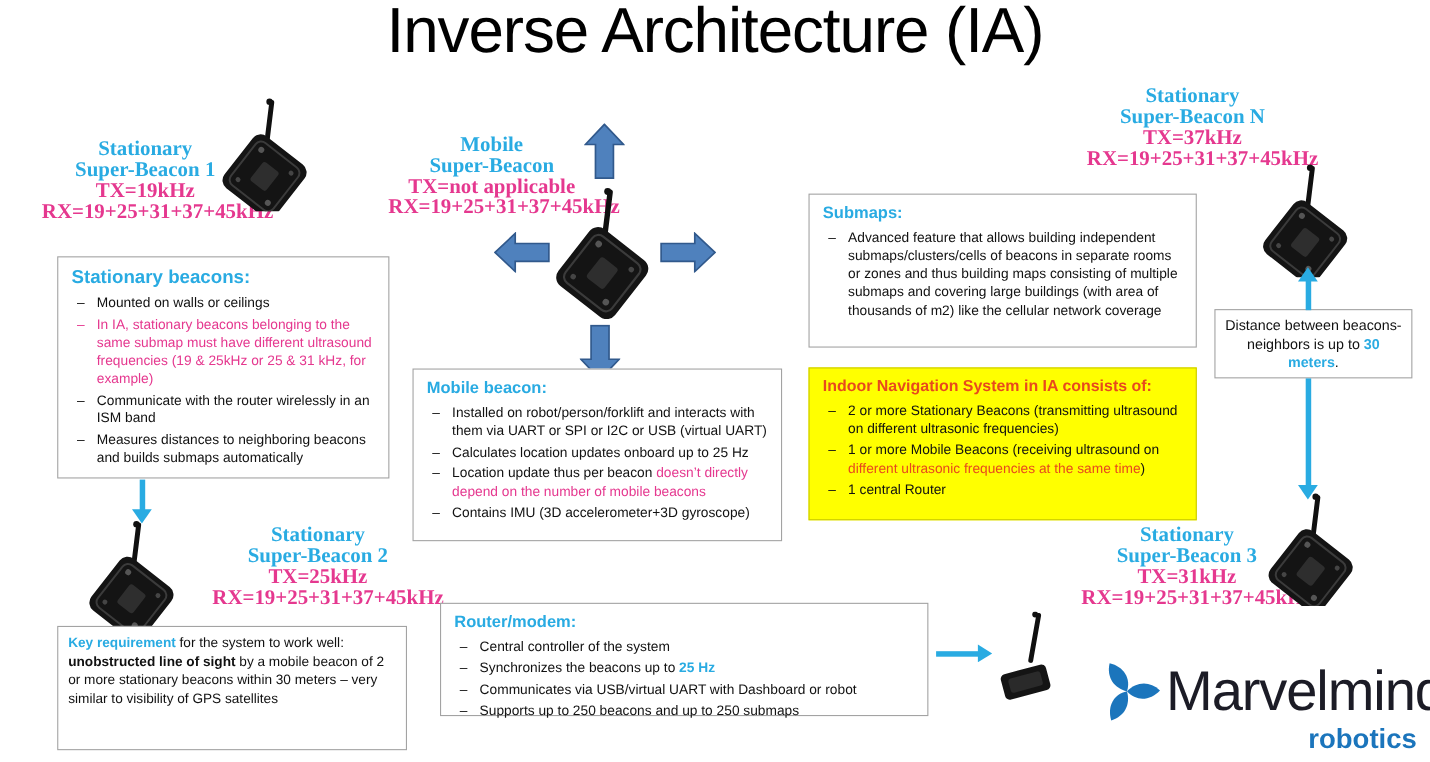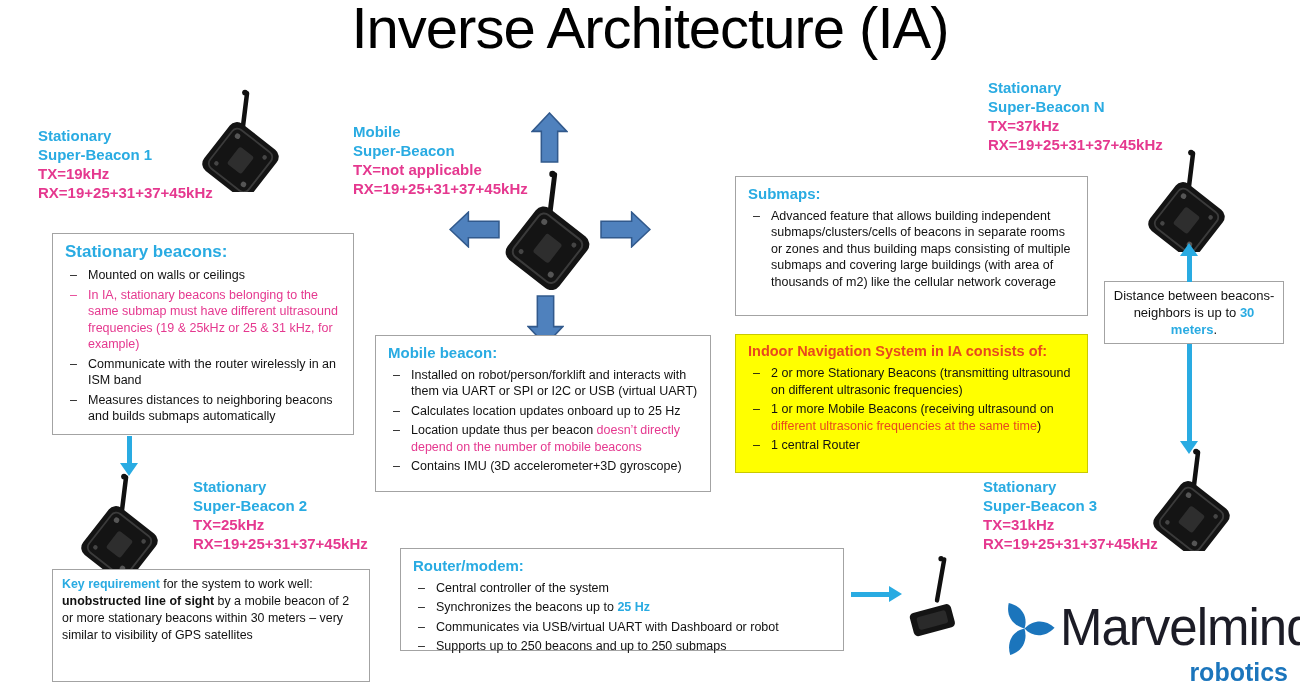--- a/index.html
+++ b/index.html
@@ -14,21 +14,21 @@
     --border:#a3a3a3;
   }
   *{box-sizing:border-box;}
   body{margin:0;background:#e8e8e8;font-family:"Liberation Sans",sans-serif;}
   .canvas{position:relative;width:1300px;height:693px;background:#fff;margin:0 auto;overflow:hidden;}
 
   .page-title{position:absolute;top:-6px;left:0;width:100%;text-align:center;
     font-size:58px;font-weight:400;color:#000;letter-spacing:-1px;}
 
   
-  .blabel{position:absolute;text-align:left;font-weight:bold;font-size:15px;line-height:19px;}
+  .blabel{position:absolute;text-align:center;font-weight:bold;font-size:19px;line-height:19px;font-family:Liberation Serif, serif;}
   .blabel .cy{color:var(--cyan);}
   .blabel .pk{color:var(--pink);}
   #lbl-sb1{left:38px;top:126px;width:188px;}
   #lbl-mobile{left:353px;top:122px;width:188px;}
   #lbl-sbn{left:988px;top:78px;width:192px;}
   #lbl-sb2{left:193px;top:477px;width:192px;}
   #lbl-sb3{left:983px;top:477px;width:192px;}
 
   
   .devimg{position:absolute;}

